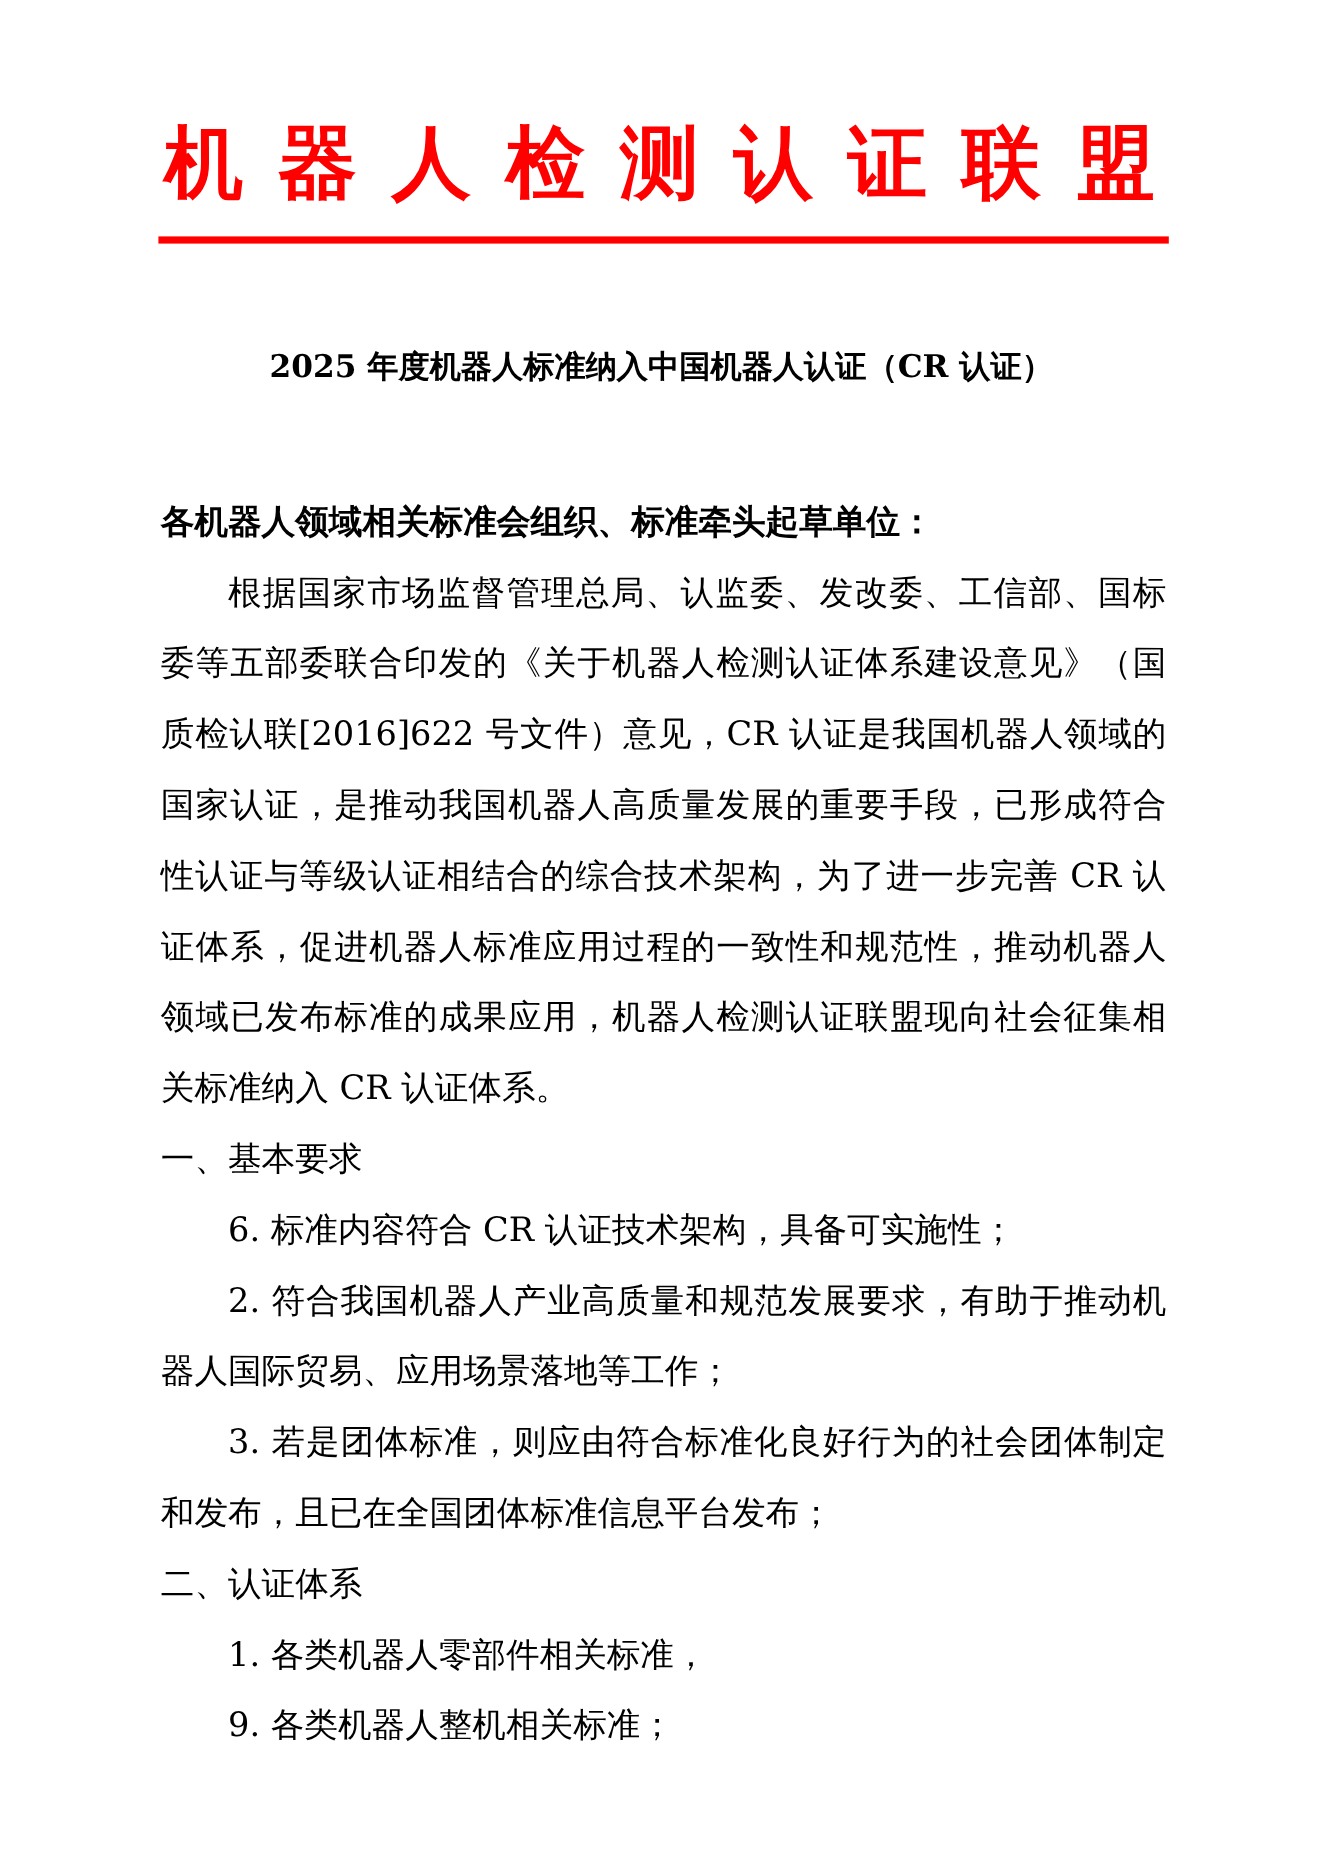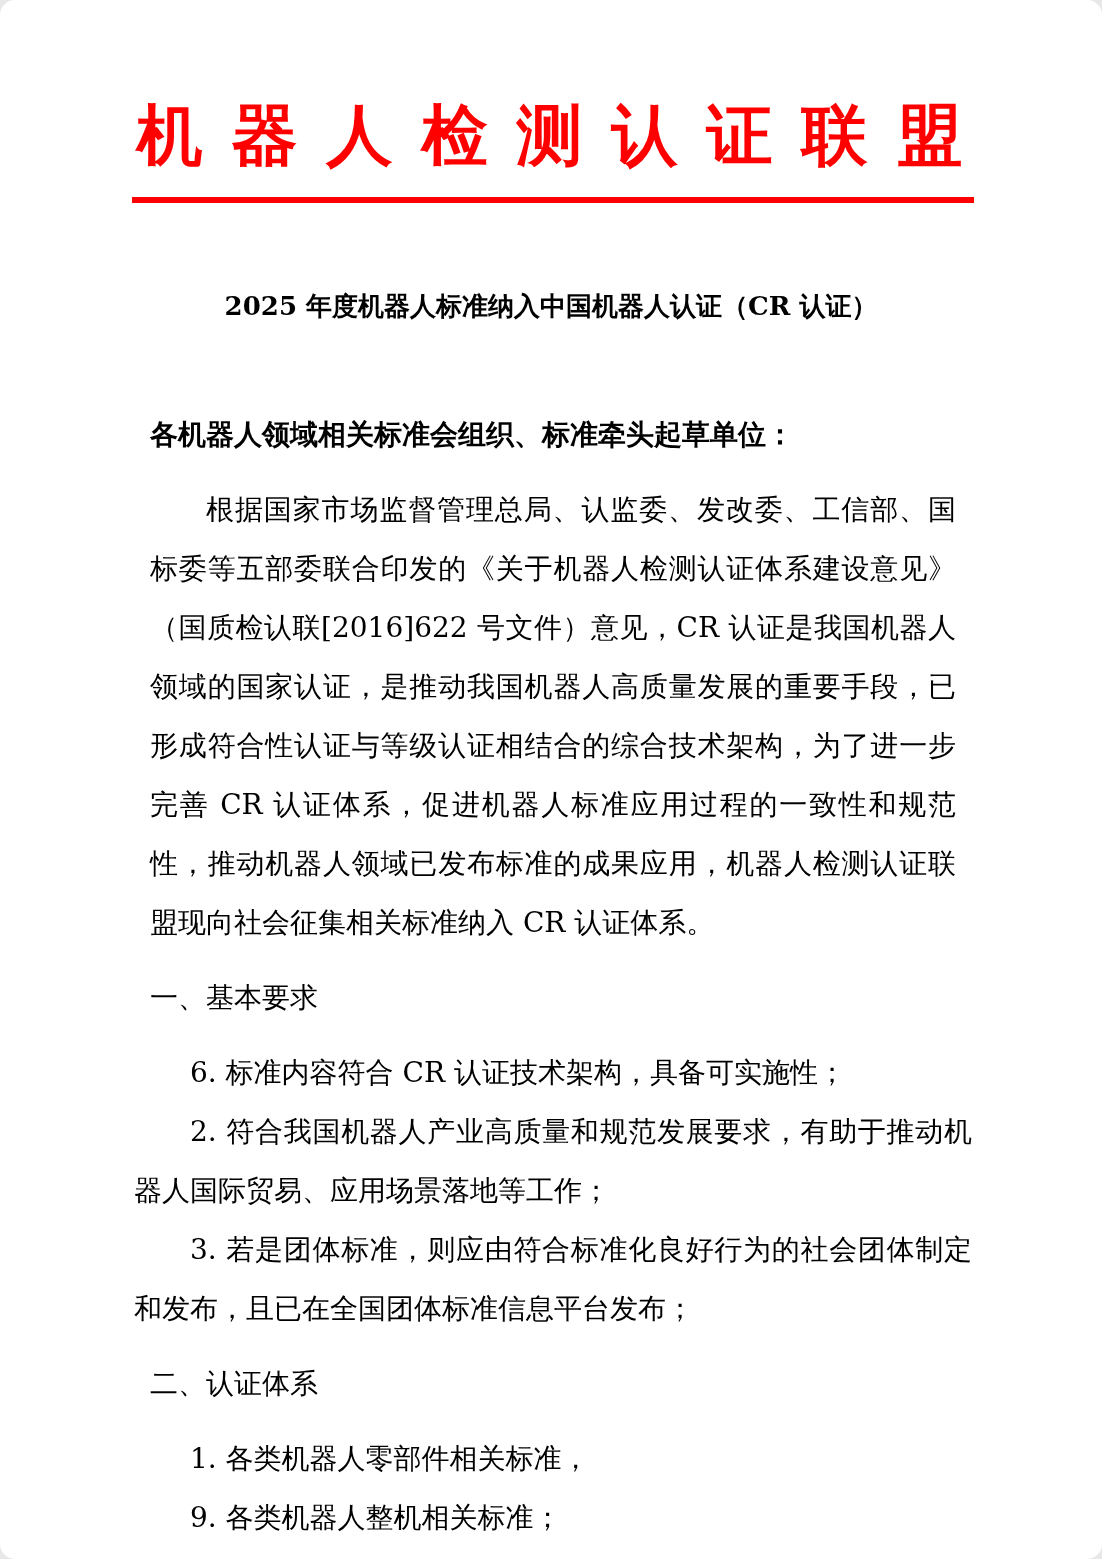--- a/index.html
+++ b/index.html
@@ -9,21 +9,20 @@
   }
   .page {
     position: relative;
     width: 1102px;
     height: 1559px;
     margin: 0 auto;
     background: #ffffff;
     overflow: hidden;
     font-family: "DejaVu Serif", "Liberation Serif", serif;
     color: #000000;
-    border-radius: 15px;
   }
   .org-name {
     margin: 96px 110px 0 110px;
     text-align: center;
     color: #ff0000;
     font-family: "DejaVu Sans", "Liberation Sans", sans-serif;
     font-weight: bold;
     font-size: 66px;
     line-height: 1.2;
     letter-spacing: 3px;
@@ -45,21 +44,21 @@
     margin: 70px 130px 0 134px;
     font-size: 28px;
     line-height: 59px;
     text-align: justify;
   }
   .salutation {
     font-weight: bold;
   }
   .para {
     text-indent: 2em;
-    margin: 16px;
+    margin: 0;
   }
   .section-heading {
     font-weight: normal;
   }
   .item {
     text-indent: 2em;
     margin: 0;
   }
 </style>
 </head>

